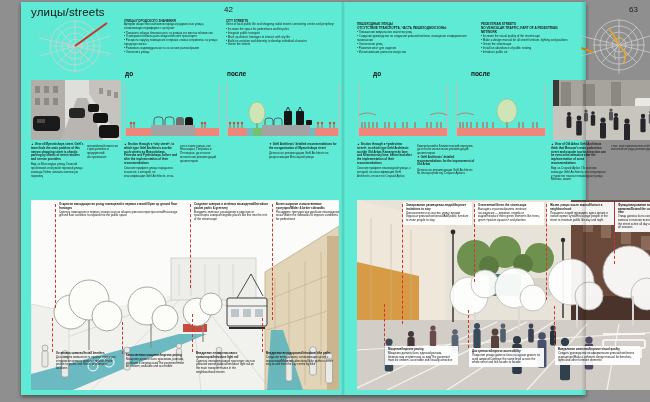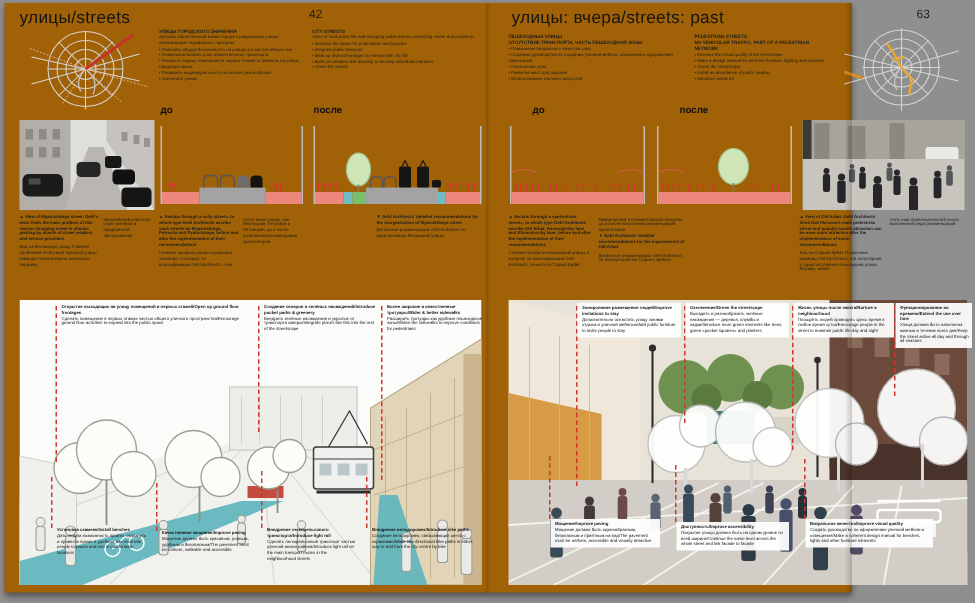--- a/index.html
+++ b/index.html
@@ -1,19 +1,19 @@
 <!DOCTYPE html>
 <html><head>
 <meta charset="utf-8">
 <style>
   html,body{margin:0;padding:0}
   body{width:650px;height:402px;background:#8f8f8f;position:relative;overflow:hidden;
        font-family:"Liberation Sans",sans-serif;-webkit-font-smoothing:antialiased}
   .abs{position:absolute}
-  .spread{position:absolute;left:3px;top:2px;width:565px;height:393px;background:#a16207;
+  .spread{position:absolute;left:21px;top:2px;width:565px;height:393px;background:#5eead4;
           box-shadow:0 2px 4px rgba(0,0,0,.45)}
   .gutter{position:absolute;left:320px;top:0;width:4px;height:100%;
           background:linear-gradient(90deg,rgba(0,0,0,0),rgba(0,0,0,.14),rgba(0,0,0,0))}
   .edge-r{position:absolute;right:0;top:0;width:5px;height:100%;
           background:linear-gradient(90deg,rgba(0,0,0,0),rgba(0,0,0,.18))}
   .pg-title{position:absolute;font-size:11.5px;color:#141414;letter-spacing:.2px}
   .pg-num{position:absolute;font-size:8px;color:#1d1d1d}
   .col{position:absolute;color:#1c1c1c}
   .microhead{font-size:3.1px;font-weight:700;line-height:1.3}
   .microtext{font-size:2.9px;line-height:1.3}
@@ -311,21 +311,20 @@
       <span class="ann-head">Внедрение легкорельсового транспорта/Introduce light rail</span>
       <span class="ann-body">Сделать легкорельсовый транспорт частью уличной жизни района/Introduce light rail on the main transport routes in the neighbourhood streets</span>
     </div>
     <div class="leader" style="left:231px;top:118px;height:34px"></div>
     <div class="ann" style="left:232px;top:152px;width:68px">
       <span class="ann-head">Внедрение велодорожек/Introduce bike paths</span>
       <span class="ann-body">Создание велодорожек, связывающих центр с окраинами/Make two-directional bike paths in either way to and from the city centre by bike</span>
     </div>
   </div>
 
-  <div class="pg-title" style="left:338px;top:4px">улицы: вчера/streets: past</div>
   <div class="pg-num" style="left:608px;top:3px">63</div>
 
   <div class="col" style="left:336px;top:20px;width:120px">
     <div class="microhead">ПЕШЕХОДНЫЕ УЛИЦЫ</div>
     <div class="microhead">ОТСУТСТВИЕ ТРАНСПОРТА, ЧАСТЬ ПЕШЕХОДНОЙ ЗОНЫ</div>
     <ul class="micro-list">
       <li>• Повышение визуального качества улиц</li>
       <li>• Создание руководства по созданию уличной мебели, освещения и оформления павильонов</li>
       <li>• Озеленение улиц</li>
       <li>• Развитие мест для сидения</li>

